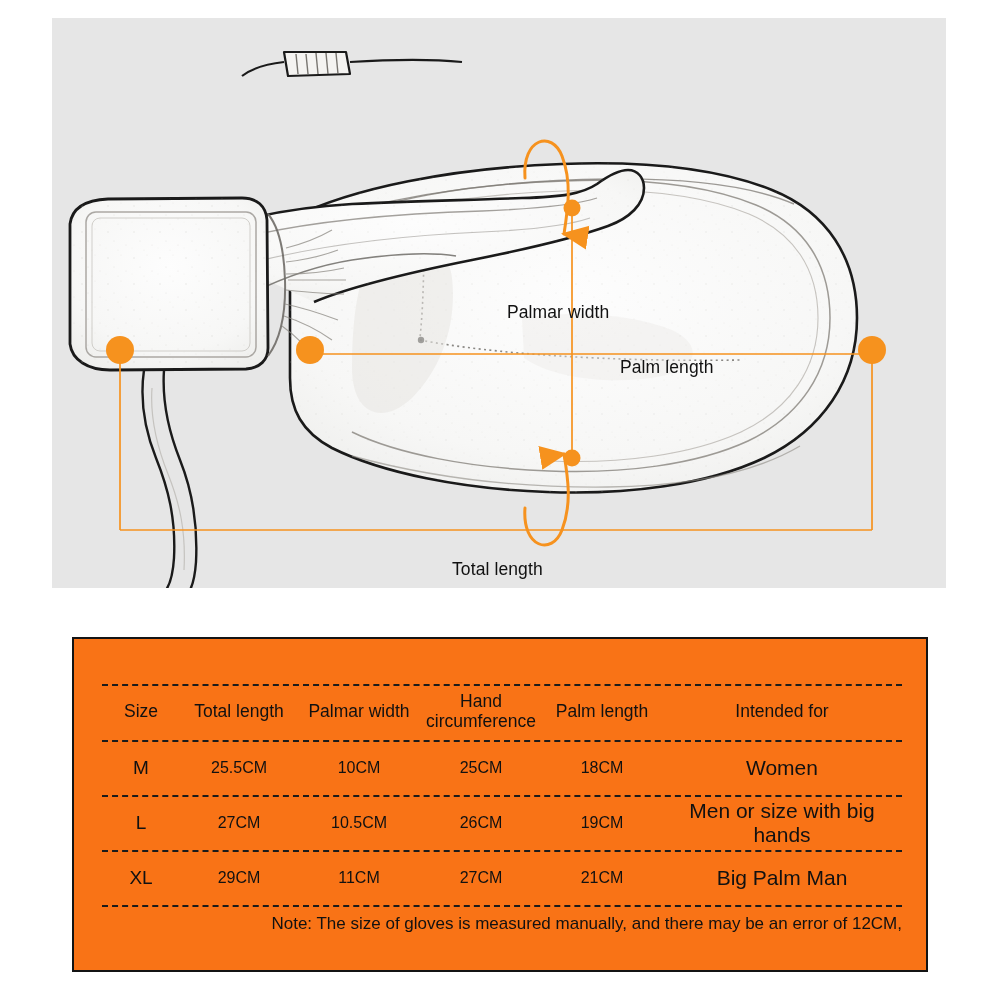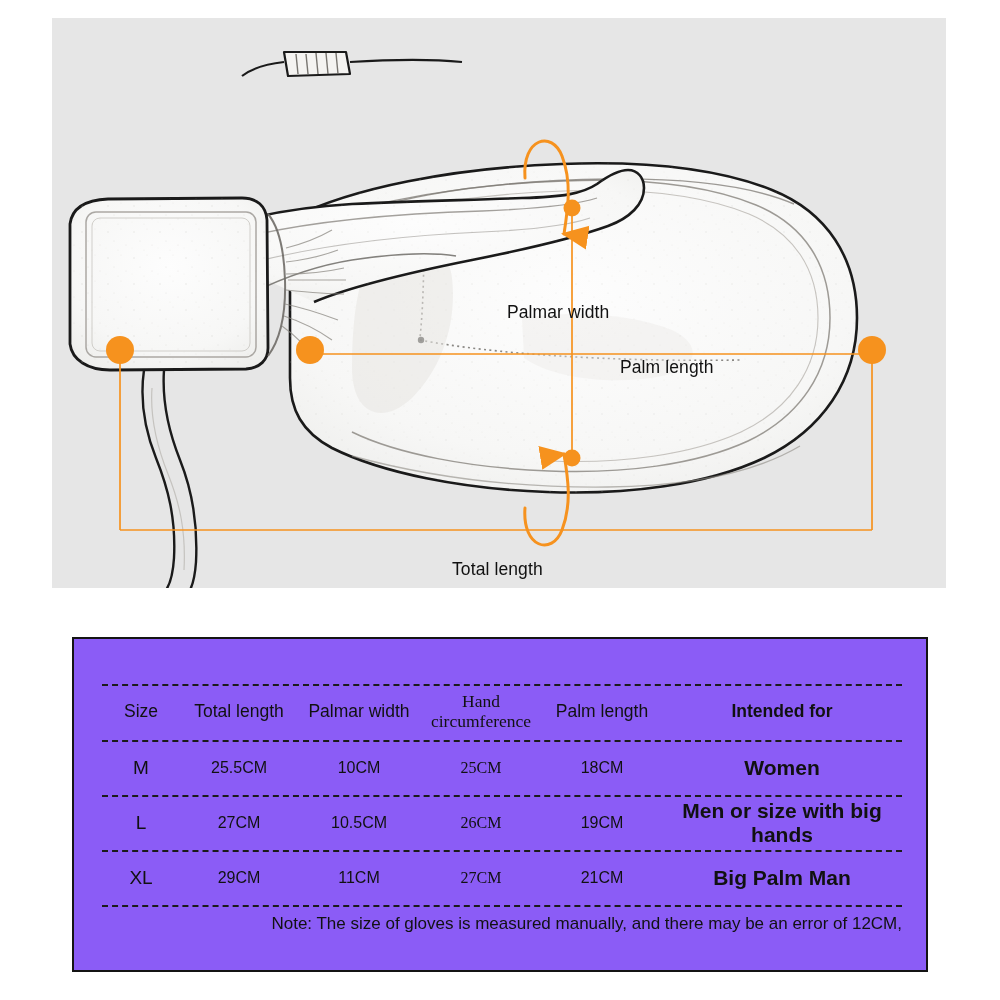--- a/index.html
+++ b/index.html
@@ -33,21 +33,21 @@
   }
   #lbl-palmar-width{ left:455px; top:286px; }
   #lbl-palm-length{ left:568px; top:341px; }
   #lbl-total-length{ left:400px; top:543px; }
 
   
   .size-table-box{
     position:absolute;
     left:72px; top:637px;
     width:856px; height:335px;
-    background:#8b5cf6;
+    background:#f97316;
     border:2.5px solid #141414;
     box-sizing:border-box;
   }
   .tbl{
     position:absolute;
     left:28px; top:45px;
     width:800px;
     border-collapse:collapse;
     table-layout:fixed;
   }
@@ -57,23 +57,23 @@
     vertical-align:middle;
     color:#111111;
     font-size:17px;
     line-height:1.12;
   }
   .row-head td{ height:56px; font-size:17.5px; }
   .row-body td{ height:55px; font-size:16px; }
   .tbl .c0{width:78px;}
   .tbl .c1{width:118px;}
   .tbl .c2{width:122px;}
-  .tbl .c3{width:122px;font-family:Liberation Serif, serif;}
+  .tbl .c3{width:122px;}
   .tbl .c4{width:120px;}
-  .tbl .c5{width:240px;font-weight:bold;}
+  .tbl .c5{width:240px;}
   .row-body .c5{ font-size:21px; }
   .row-body .c0{ font-size:19px; }
 
   .dash-sep{
     position:absolute;
     left:28px;
     width:800px;
     height:0;
     border-top:2px dashed #1b1b1b;
   }

